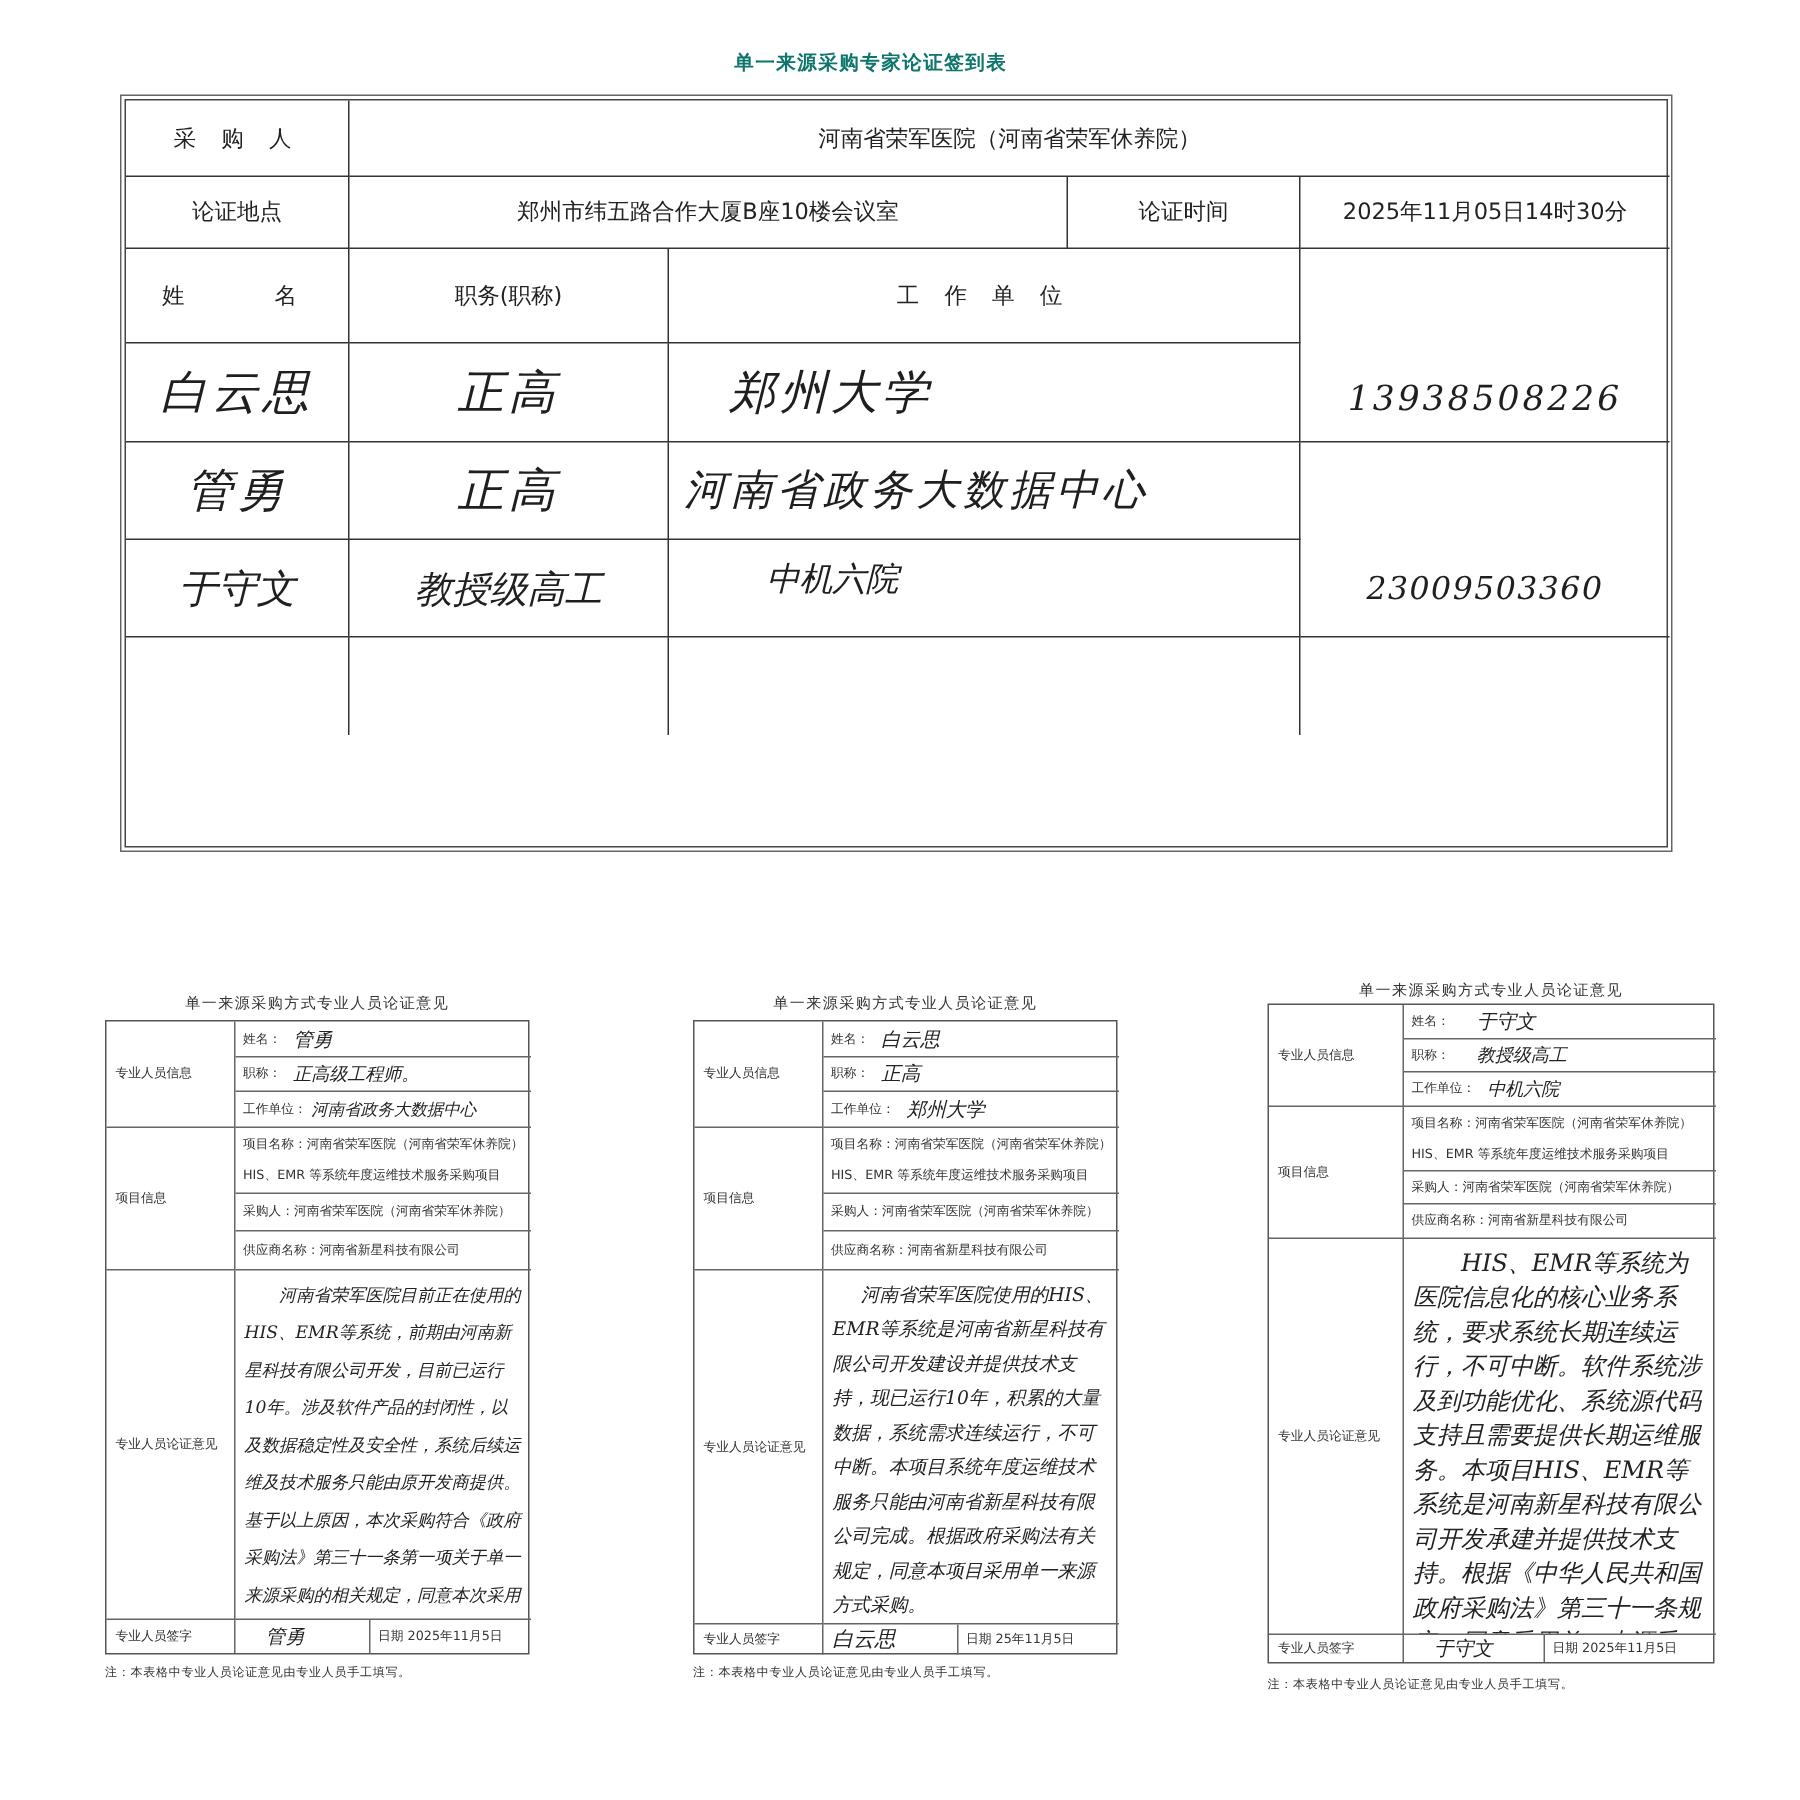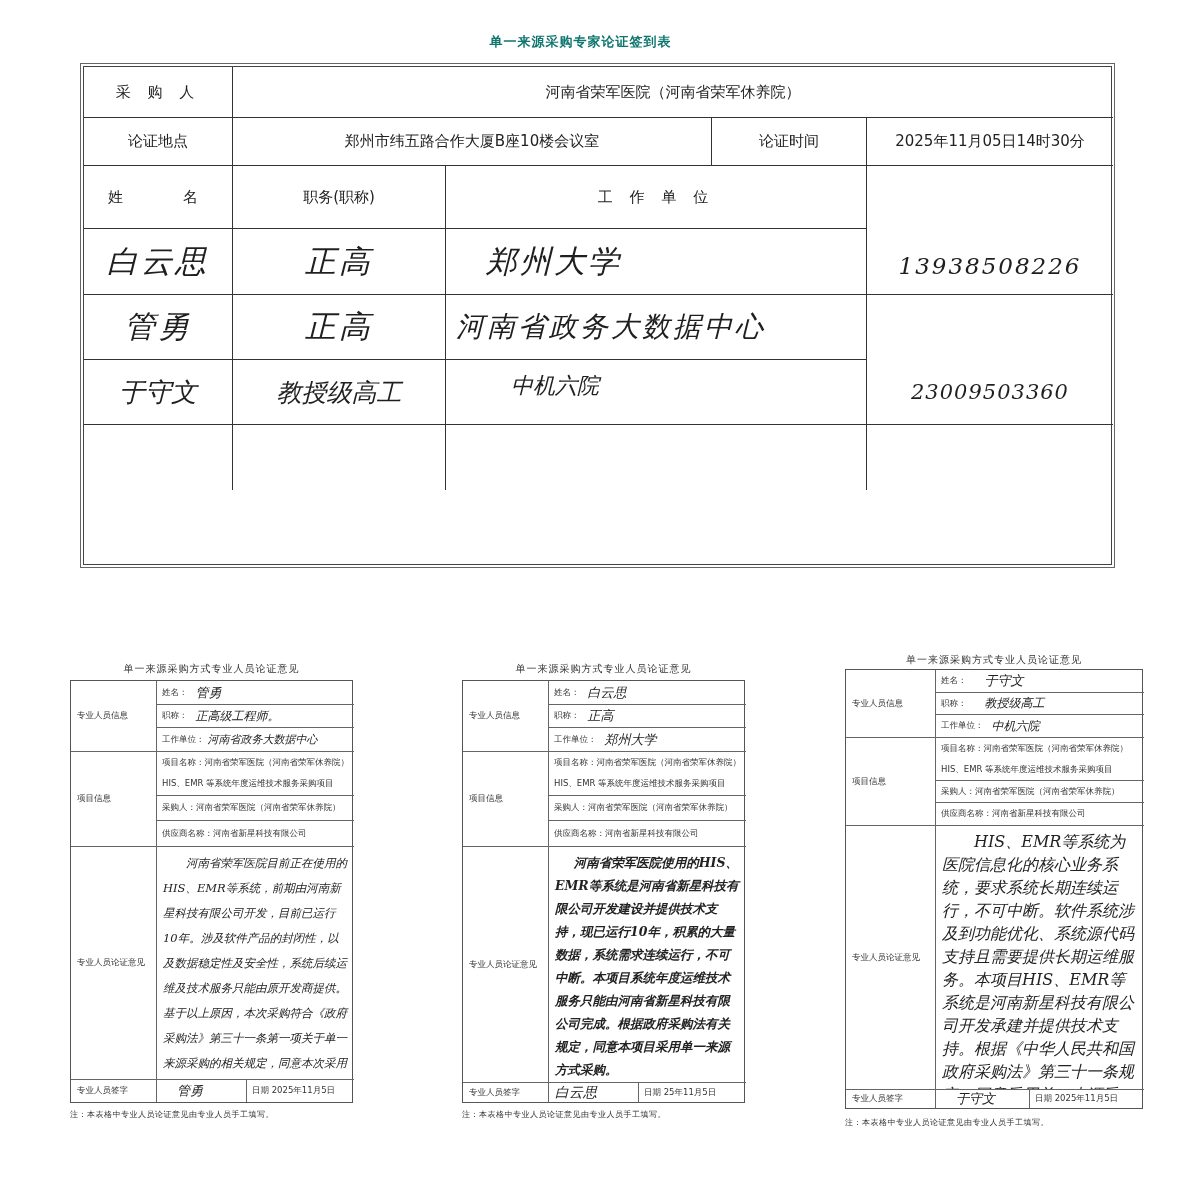--- a/index.html
+++ b/index.html
@@ -144,21 +144,21 @@
       <span class="fhw" style="font-size:13px;">郑州大学</span>
     </div>
     <div class="ft-cell ft-label" style="left:0;top:71px;width:86px;height:95px;">项目信息</div>
     <div class="ft-cell nb-r" style="left:86px;top:71px;width:197px;height:44px;flex-direction:column;align-items:flex-start;justify-content:space-around;">
       <span>项目名称：河南省荣军医院（河南省荣军休养院）</span>
       <span>HIS、EMR 等系统年度运维技术服务采购项目</span>
     </div>
     <div class="ft-cell nb-r" style="left:86px;top:115px;width:197px;height:25px;">采购人：河南省荣军医院（河南省荣军休养院）</div>
     <div class="ft-cell nb-r" style="left:86px;top:140px;width:197px;height:26px;">供应商名称：河南省新星科技有限公司</div>
     <div class="ft-cell ft-label" style="left:0;top:166px;width:86px;height:236px;">专业人员论证意见</div>
-    <div class="ft-cell nb-r" style="left:86px;top:166px;width:197px;height:236px;padding:0;font-weight:bold;">
+    <div class="ft-cell nb-r" style="left:86px;top:166px;width:197px;height:236px;padding:0;">
       <div class="opinion" style="left:0;top:0;width:197px;height:236px;font-size:12.5px;line-height:23px;text-indent:1.5em;">河南省荣军医院使用的HIS、EMR等系统是河南省新星科技有限公司开发建设并提供技术支持，现已运行10年，积累的大量数据，系统需求连续运行，不可中断。本项目系统年度运维技术服务只能由河南省新星科技有限公司完成。根据政府采购法有关规定，同意本项目采用单一来源方式采购。</div>
     </div>
     <div class="ft-cell ft-label nb-b" style="left:0;top:402px;width:86px;height:20px;">专业人员签字</div>
     <div class="ft-cell nb-b fhw" style="left:86px;top:402px;width:90px;height:20px;font-size:14px;margin-left:0;padding-left:6px;">白云思</div>
     <div class="ft-cell nb-r nb-b" style="left:176px;top:402px;width:107px;height:20px;">日期 25年11月5日</div>
   </div>
   <div class="form-note" style="top:447px;">注：本表格中专业人员论证意见由专业人员手工填写。</div>
 </div>
 
 <div class="form" style="left:845px;top:653px;width:298px;height:475px;">

